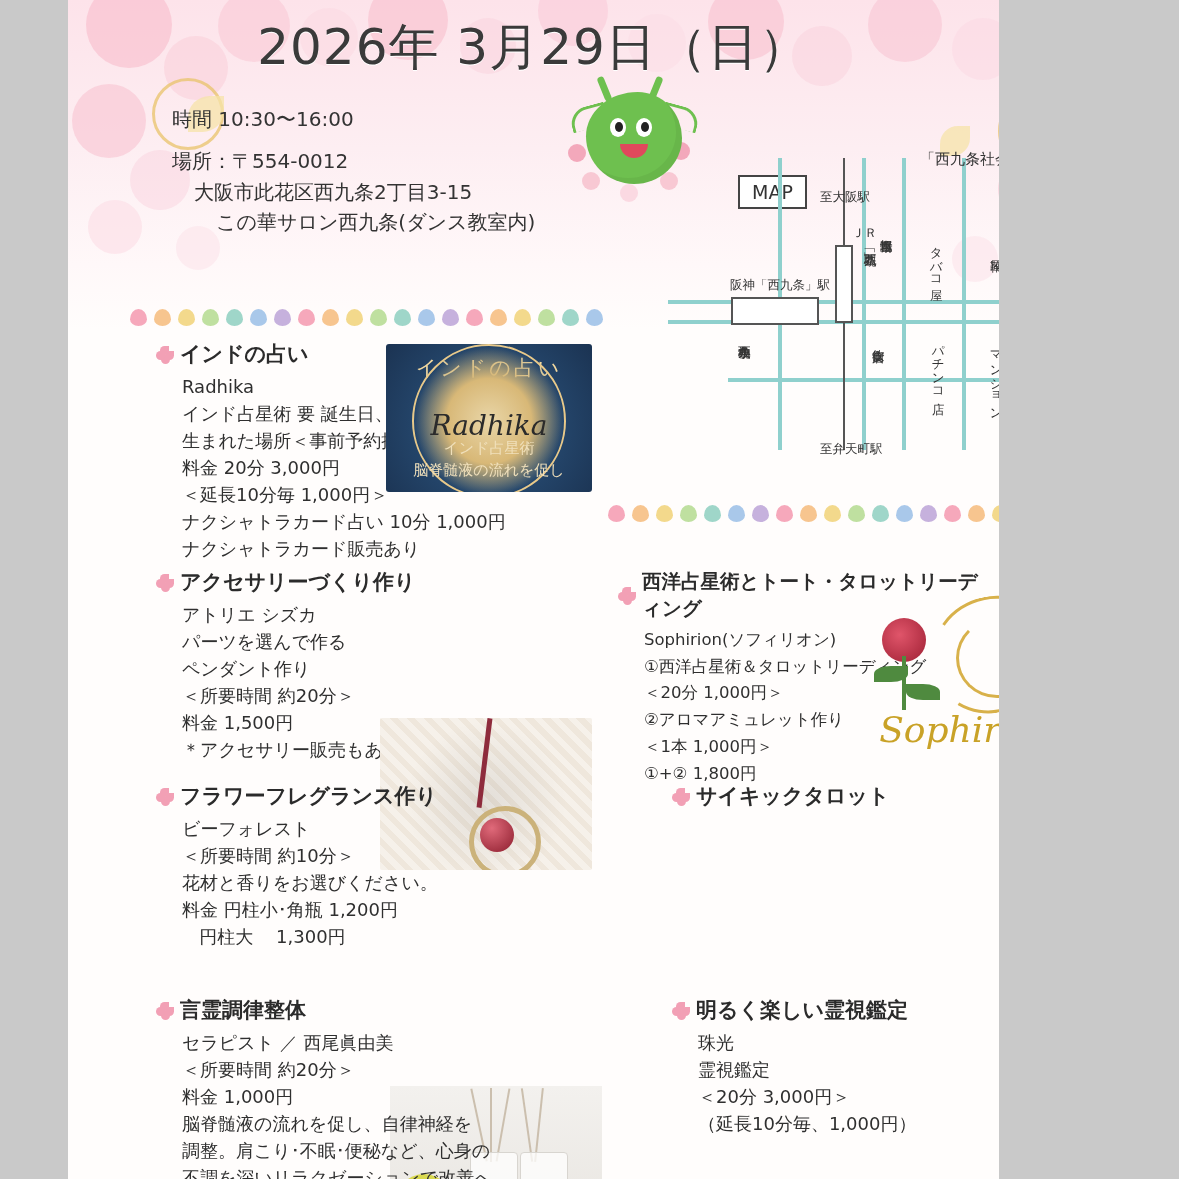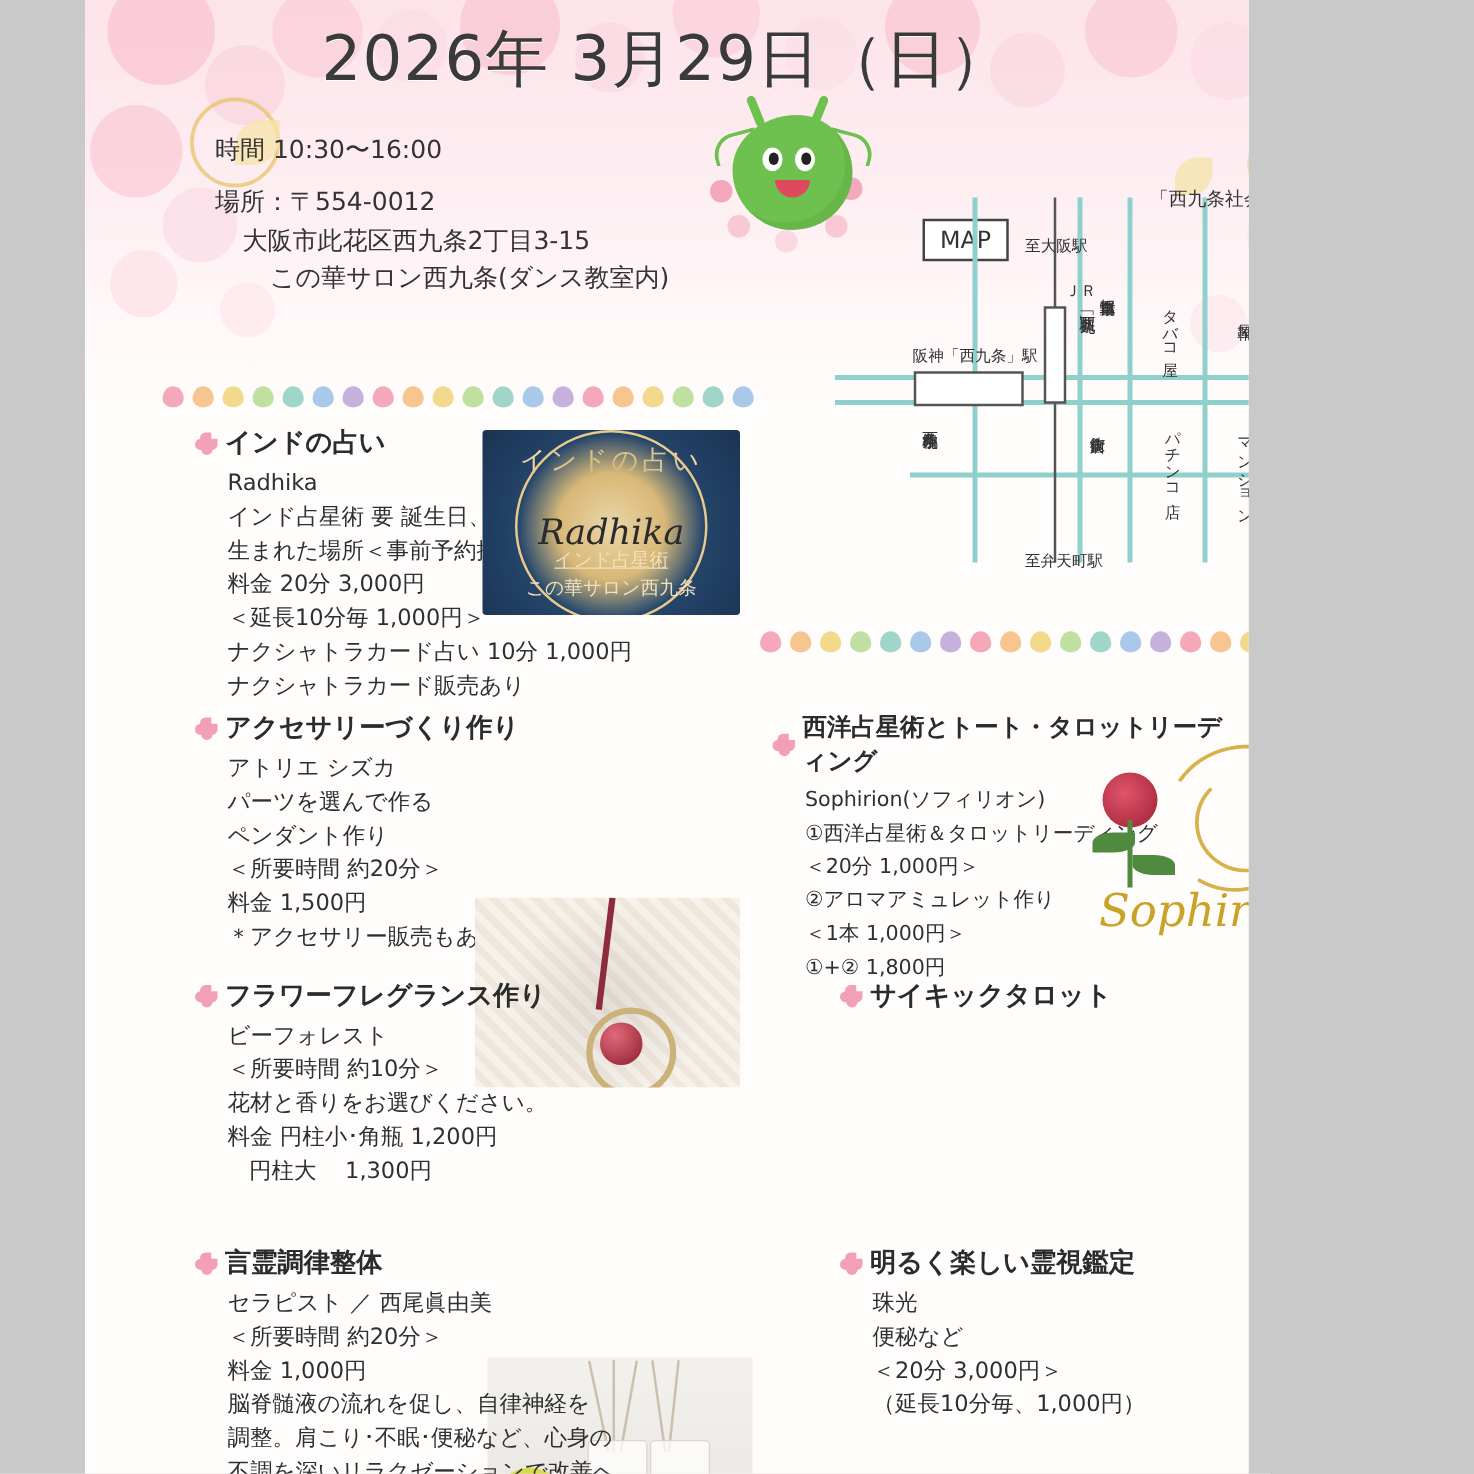--- a/index.html
+++ b/index.html
@@ -80,21 +80,21 @@
 
   
   .radhika{background:radial-gradient(circle at 50% 55%,#2e5f86 0%,#24456a 55%,#1b3352 100%);
     border-radius:3px;position:relative;}
   .radhika .top{position:absolute;top:10px;left:0;width:100%;text-align:center;color:#f2d9a0;font-size:21px;letter-spacing:3px;}
   .radhika .mandala{position:absolute;left:50%;top:52%;transform:translate(-50%,-50%);
     width:150px;height:150px;border-radius:50%;border:2px solid #e8c98a;
     background:radial-gradient(circle,#e9d6a8 0%,#d8b877 40%,rgba(40,80,120,.1) 70%);}
   .radhika .name{position:absolute;left:0;top:44%;width:100%;text-align:center;
     font-family:"DejaVu Serif","Liberation Serif",serif;font-style:italic;color:#2b2b2b;font-size:28px;}
-  .radhika .sub{position:absolute;left:0;bottom:34px;width:100%;text-align:center;color:#f0e0bb;font-size:15px;text-decoration:underline;}
+  .radhika .sub{position:absolute;left:0;bottom:34px;width:100%;text-align:center;color:#f0e0bb;font-size:15px;}
   .radhika .sub2{position:absolute;left:0;bottom:12px;width:100%;text-align:center;color:#f0e0bb;font-size:15px;}
 
   
   .pendant{background:
      radial-gradient(circle at 50% 55%,rgba(0,0,0,.08),transparent 60%),
      repeating-linear-gradient(45deg,#f6f1ea 0 6px,#efe7dc 6px 12px);
      position:relative;border-radius:2px;}
   .pendant .cord{position:absolute;left:48%;top:0;width:5px;height:90px;background:#8e2b3c;transform:rotate(7deg);}
   .pendant .ringmetal{position:absolute;left:42%;top:88px;width:62px;height:62px;border-radius:50%;border:5px solid #cbb27a;}
   .pendant .stone{position:absolute;left:47%;top:100px;width:34px;height:34px;border-radius:50%;
@@ -264,21 +264,21 @@
 料金 20分 3,000円
 ＜延長10分毎 1,000円＞
 ナクシャトラカード占い 10分 1,000円
 ナクシャトラカード販売あり</div>
   </div>
   <div class="ph radhika" style="left:318px;top:344px;width:206px;height:148px;">
     <div class="top">インドの占い</div>
     <div class="mandala"></div>
     <div class="name">Radhika</div>
     <div class="sub">インド占星術</div>
-    <div class="sub2">この華サロン西九条</div>
+    <div class="sub2">脳脊髄液の流れを促し</div>
   </div>
 
   <div class="divider" style="left:540px;top:502px;">
     <span class="dot" style="background:#f6a8bb"></span>
       <span class="dot" style="background:#f7c58f"></span>
     <span class="dot" style="background:#f3d98c"></span>
       <span class="dot" style="background:#bfe0a0"></span>
     <span class="dot" style="background:#9fd6c9"></span>
       <span class="dot" style="background:#a9c8ea"></span>
     <span class="dot" style="background:#c6b1dd"></span>
@@ -408,18 +408,18 @@
     <h3>
       <span class="flw">
           <i></i>
           <i></i>
           <i></i>
           <i></i>
         </span>
       <span>明るく楽しい霊視鑑定</span>
     </h3>
     <div class="body" style="padding-left:26px;">珠光
-便秘など
+霊視鑑定
 ＜20分 3,000円＞
 （延長10分毎、1,000円）</div>
   </div>
 
 </div>
 
 </body></html>

